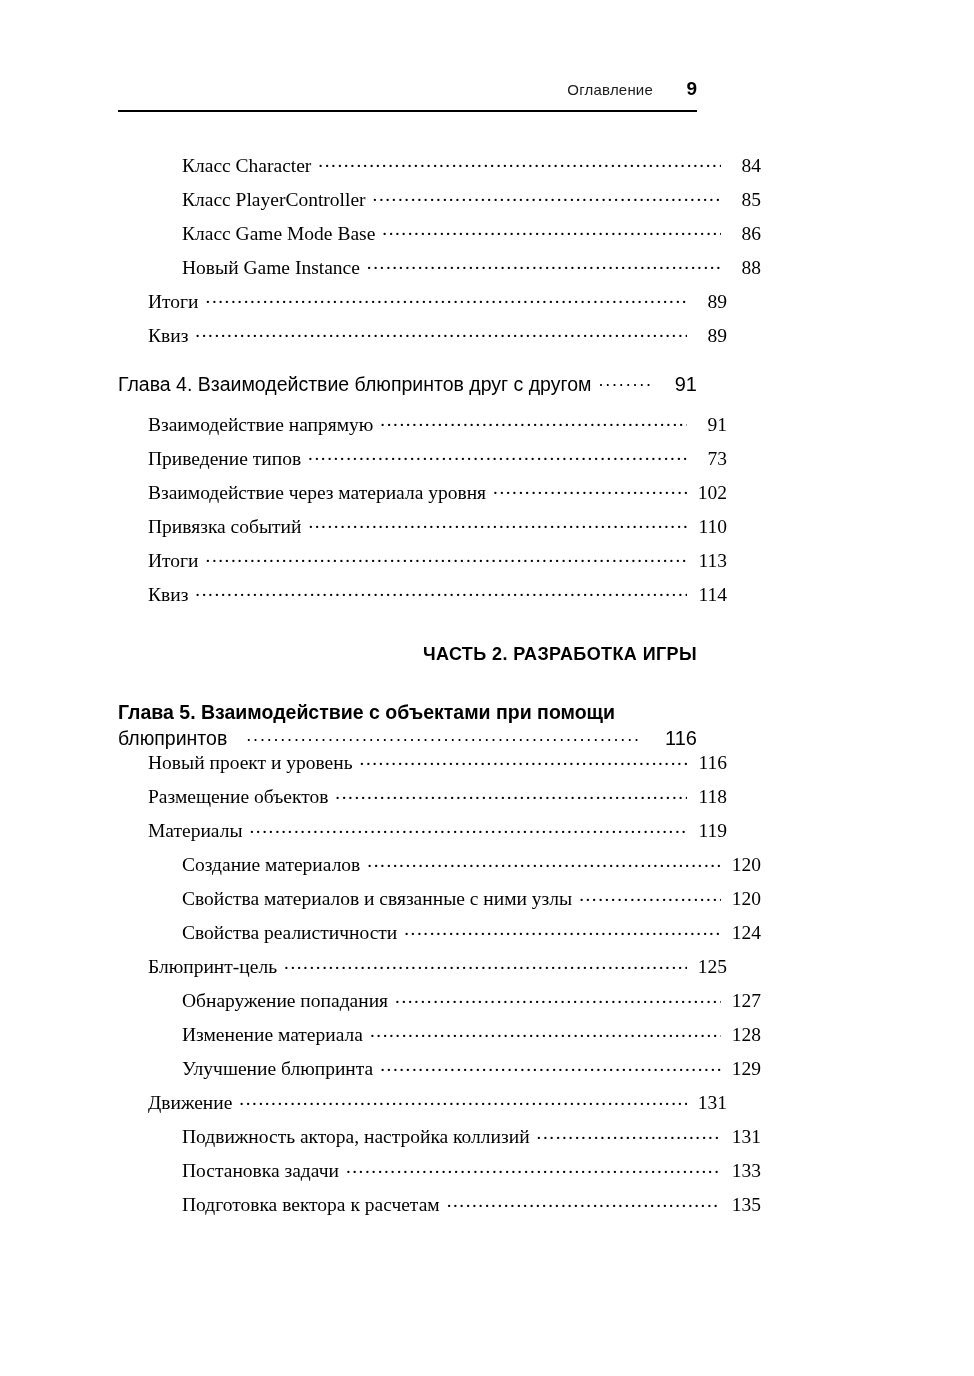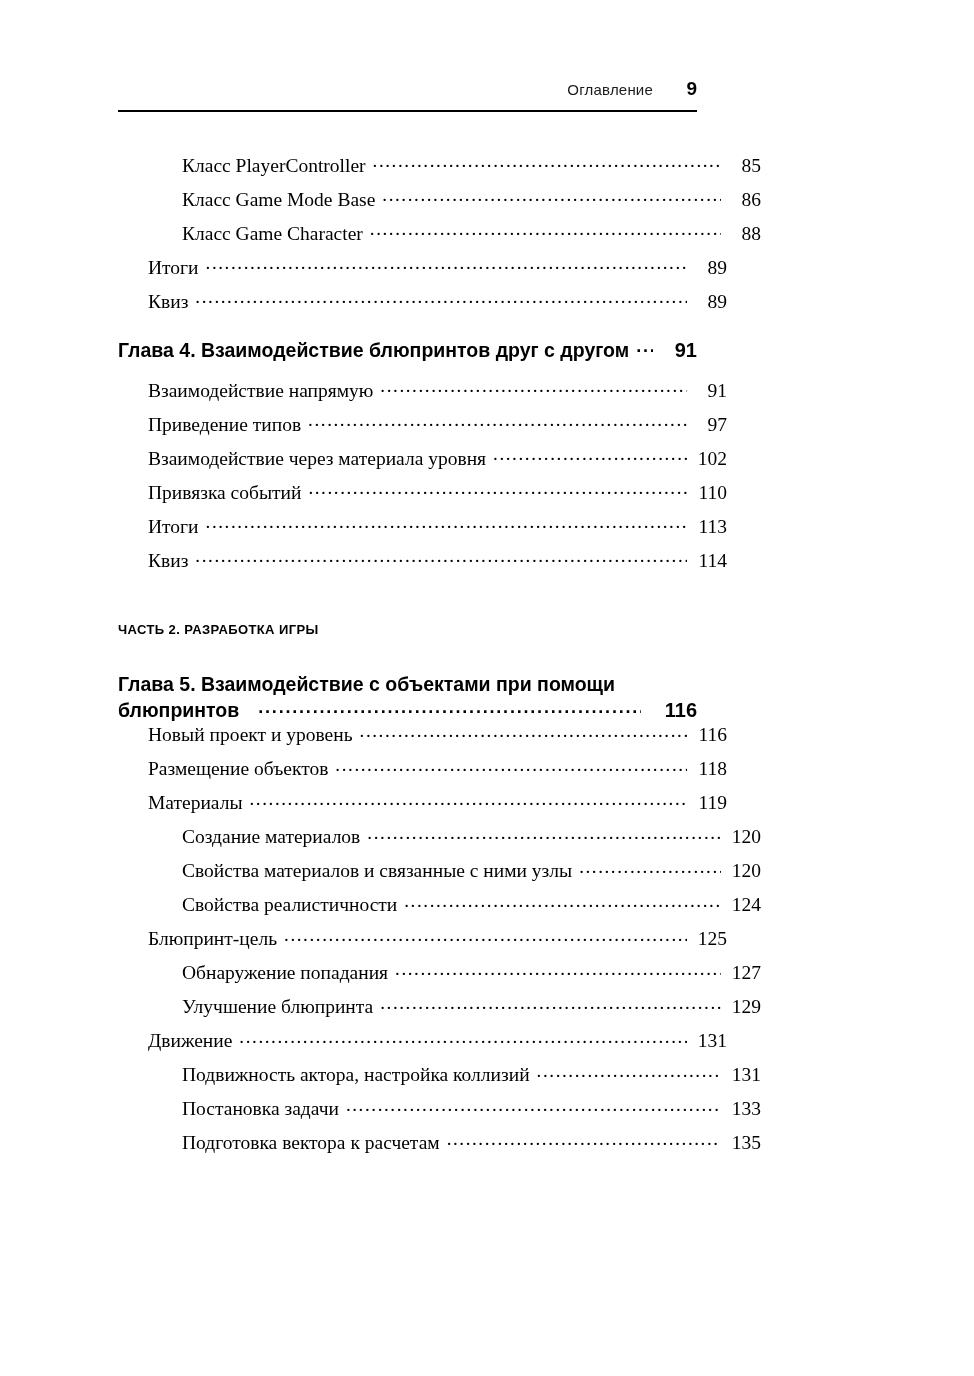--- a/index.html
+++ b/index.html
@@ -96,21 +96,21 @@
     min-width: 34px;
   }
 
   
   .lvl1 { padding-left: 30px; }
   .lvl2 { padding-left: 64px; }
 
   
   .chapter {
     font-family: "Liberation Sans", sans-serif;
-    font-weight: bold;
+    font-weight: normal;
     font-size: 19.5px;
     padding-left: 0;
     margin-top: 26px;
     margin-bottom: 17px;
   }
   .chapter .pageno { min-width: 38px; font-size: 20px;}
   .chapter .dots::before {
     letter-spacing: 1.8px;
     font-size: 18px;
   }
@@ -121,52 +121,57 @@
     font-family: "Liberation Sans", sans-serif;
     font-weight: bold;
     font-size: 19.5px;
     line-height: 1.35;
     white-space: nowrap;
   }
 
   .part-title {
     font-family: "Liberation Sans", sans-serif;
     font-weight: bold;
-    font-size: 13px;
+    font-size: 18px;
     letter-spacing: 0.4px;
-    text-align: left;
-    margin-top: 52px;
+    text-align: right;
+    margin-top: 40px;
     margin-bottom: 34px;
   }
 </style>
 </head>
 <body>
 
 <div class="page">
 
   <div class="header">
     <span class="header-title">Оглавление</span>
     <span class="header-pageno">9</span>
   </div>
   <div class="header-rule"></div>
 
   <div class="toc">
 
     <div class="row lvl2">
+      <span class="label">Класс Character</span>
+      <span class="dots"></span>
+      <span class="pageno">84</span>
+    </div>
+    <div class="row lvl2">
       <span class="label">Класс PlayerController</span>
       <span class="dots"></span>
       <span class="pageno">85</span>
     </div>
     <div class="row lvl2">
       <span class="label">Класс Game Mode Base</span>
       <span class="dots"></span>
       <span class="pageno">86</span>
     </div>
     <div class="row lvl2">
-      <span class="label">Класс Game Character</span>
+      <span class="label">Новый Game Instance</span>
       <span class="dots"></span>
       <span class="pageno">88</span>
     </div>
     <div class="row lvl1">
       <span class="label">Итоги</span>
       <span class="dots"></span>
       <span class="pageno">89</span>
     </div>
     <div class="row lvl1">
       <span class="label">Квиз</span>
@@ -181,21 +186,21 @@
     </div>
 
     <div class="row lvl1">
       <span class="label">Взаимодействие напрямую</span>
       <span class="dots"></span>
       <span class="pageno">91</span>
     </div>
     <div class="row lvl1">
       <span class="label">Приведение типов</span>
       <span class="dots"></span>
-      <span class="pageno">97</span>
+      <span class="pageno">73</span>
     </div>
     <div class="row lvl1">
       <span class="label">Взаимодействие через материала уровня</span>
       <span class="dots"></span>
       <span class="pageno">102</span>
     </div>
     <div class="row lvl1">
       <span class="label">Привязка событий</span>
       <span class="dots"></span>
       <span class="pageno">110</span>
@@ -256,20 +261,25 @@
       <span class="label">Блюпринт-цель</span>
       <span class="dots"></span>
       <span class="pageno">125</span>
     </div>
     <div class="row lvl2">
       <span class="label">Обнаружение попадания</span>
       <span class="dots"></span>
       <span class="pageno">127</span>
     </div>
     <div class="row lvl2">
+      <span class="label">Изменение материала</span>
+      <span class="dots"></span>
+      <span class="pageno">128</span>
+    </div>
+    <div class="row lvl2">
       <span class="label">Улучшение блюпринта</span>
       <span class="dots"></span>
       <span class="pageno">129</span>
     </div>
     <div class="row lvl1">
       <span class="label">Движение</span>
       <span class="dots"></span>
       <span class="pageno">131</span>
     </div>
     <div class="row lvl2">

